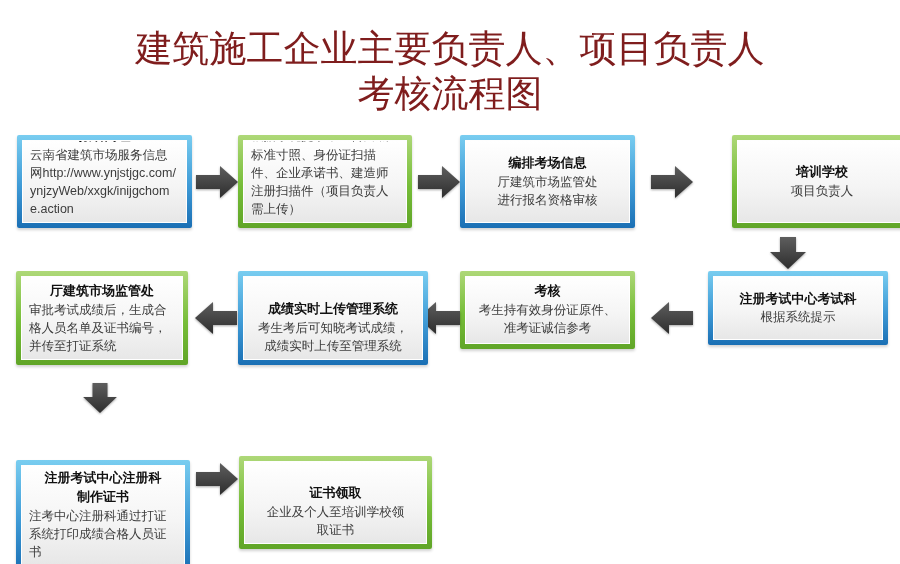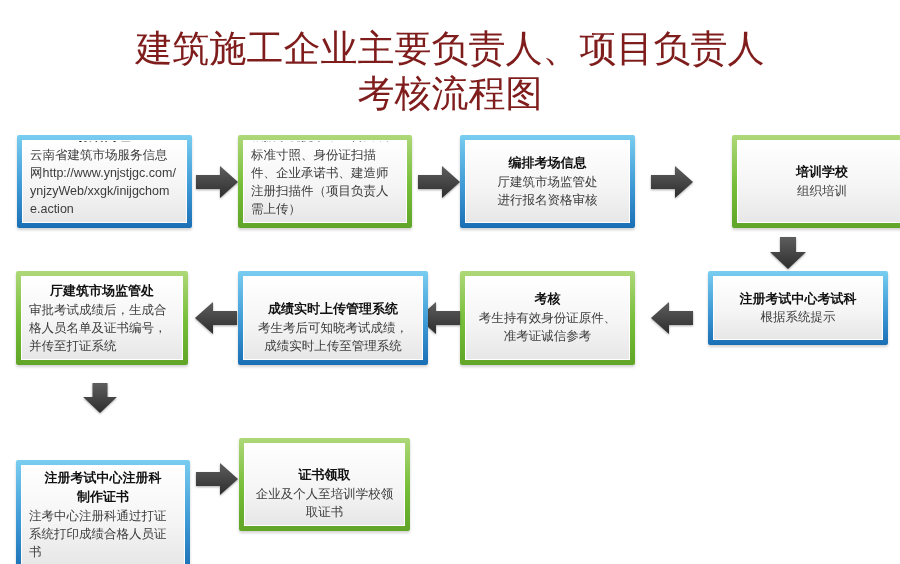--- a/index.html
+++ b/index.html
@@ -40,25 +40,25 @@
     word-break:break-all;
   }
   .t-left{text-align:left;}
   .t-center{text-align:center;}
   
   .b1{left:17px; top:135px;width:175px;height:93px;}
   .b2{left:238px;top:135px;width:174px;height:93px;}
   .b3{left:460px;top:135px;width:175px;height:93px;}
   .b4{left:732px;top:135px;width:180px;height:93px;}
   .b5{left:708px;top:271px;width:180px;height:74px;}
-  .b6{left:460px;top:271px;width:175px;height:94px;}
+  .b6{left:460px;top:271px;width:175px;height:78px;}
   .b7{left:238px;top:271px;width:190px;height:94px;}
   .b8{left:16px; top:271px;width:172px;height:94px;}
   .b9{left:16px; top:460px;width:174px;height:111px;}
-  .b10{left:239px;top:438px;width:171px;height:93px;}
+  .b10{left:239px;top:456px;width:193px;height:93px;}
   
   .arrow{position:absolute;filter:drop-shadow(0 1px 1px rgba(0,0,0,0.35));}
   .a1{left:196px;top:164px;}
   .a2{left:418px;top:164px;}
   .a3{left:651px;top:164px;}
   .a4{left:768px;top:237px;}
   .a5{left:651px;top:300px;}
   .a6{left:418px;top:300px;}
   .a7{left:195px;top:300px;}
   .a8{left:80px;top:383px;}
@@ -111,21 +111,21 @@
     </div>
   </div>
 
   <svg class="arrow a3" width="42" height="36" viewBox="0 0 42 36">
     <polygon points="0,11 24,11 24,2 42,18 24,34 24,25 0,25" fill="url(#agrad)"></polygon>
   </svg>
 
   <div class="box green b4">
     <div class="inner v-center">
       <div class="bx-title">培训学校</div>
-      <div class="bx-body t-center">组织培训</div>
+      <div class="bx-body t-center">项目负责人</div>
     </div>
   </div>
 
   <svg class="arrow a4" width="40" height="32" viewBox="0 0 40 32">
     <polygon points="12,0 28,0 28,15 38,15 20,32 2,15 12,15" fill="url(#agrad)"></polygon>
   </svg>
 
   <div class="box blue b5">
     <div class="inner v-center">
       <div class="bx-title">注册考试中心考试科</div>

